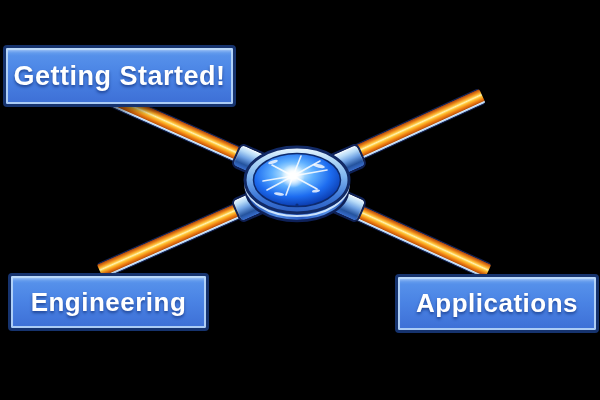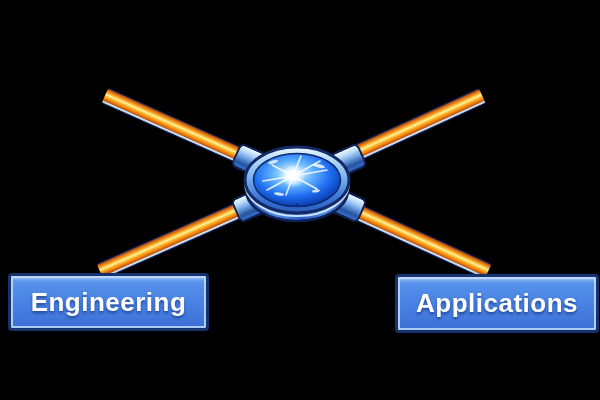--- a/index.html
+++ b/index.html
@@ -157,20 +157,23 @@
 
     <g fill="#ffffff" opacity=".8">
       <ellipse cx="36" cy="26" rx="5" ry="1.6" transform="rotate(-18 36 26)"></ellipse>
       <ellipse cx="82" cy="30" rx="6" ry="1.8" transform="rotate(12 82 30)"></ellipse>
       <ellipse cx="42" cy="58" rx="5" ry="1.5" transform="rotate(8 42 58)"></ellipse>
       <ellipse cx="79" cy="55" rx="4" ry="1.4" transform="rotate(-10 79 55)"></ellipse>
     </g>
     <circle cx="60" cy="69" r="1.6" fill="#0a2f80"></circle>
   </svg>
 
+  <div class="node node-getting-started">
+    <span>Getting Started!</span>
+  </div>
 
 
   <div class="node node-engineering">
     <span>Engineering</span>
   </div>
 
   <div class="node node-applications">
     <span>Applications</span>
   </div>
 

